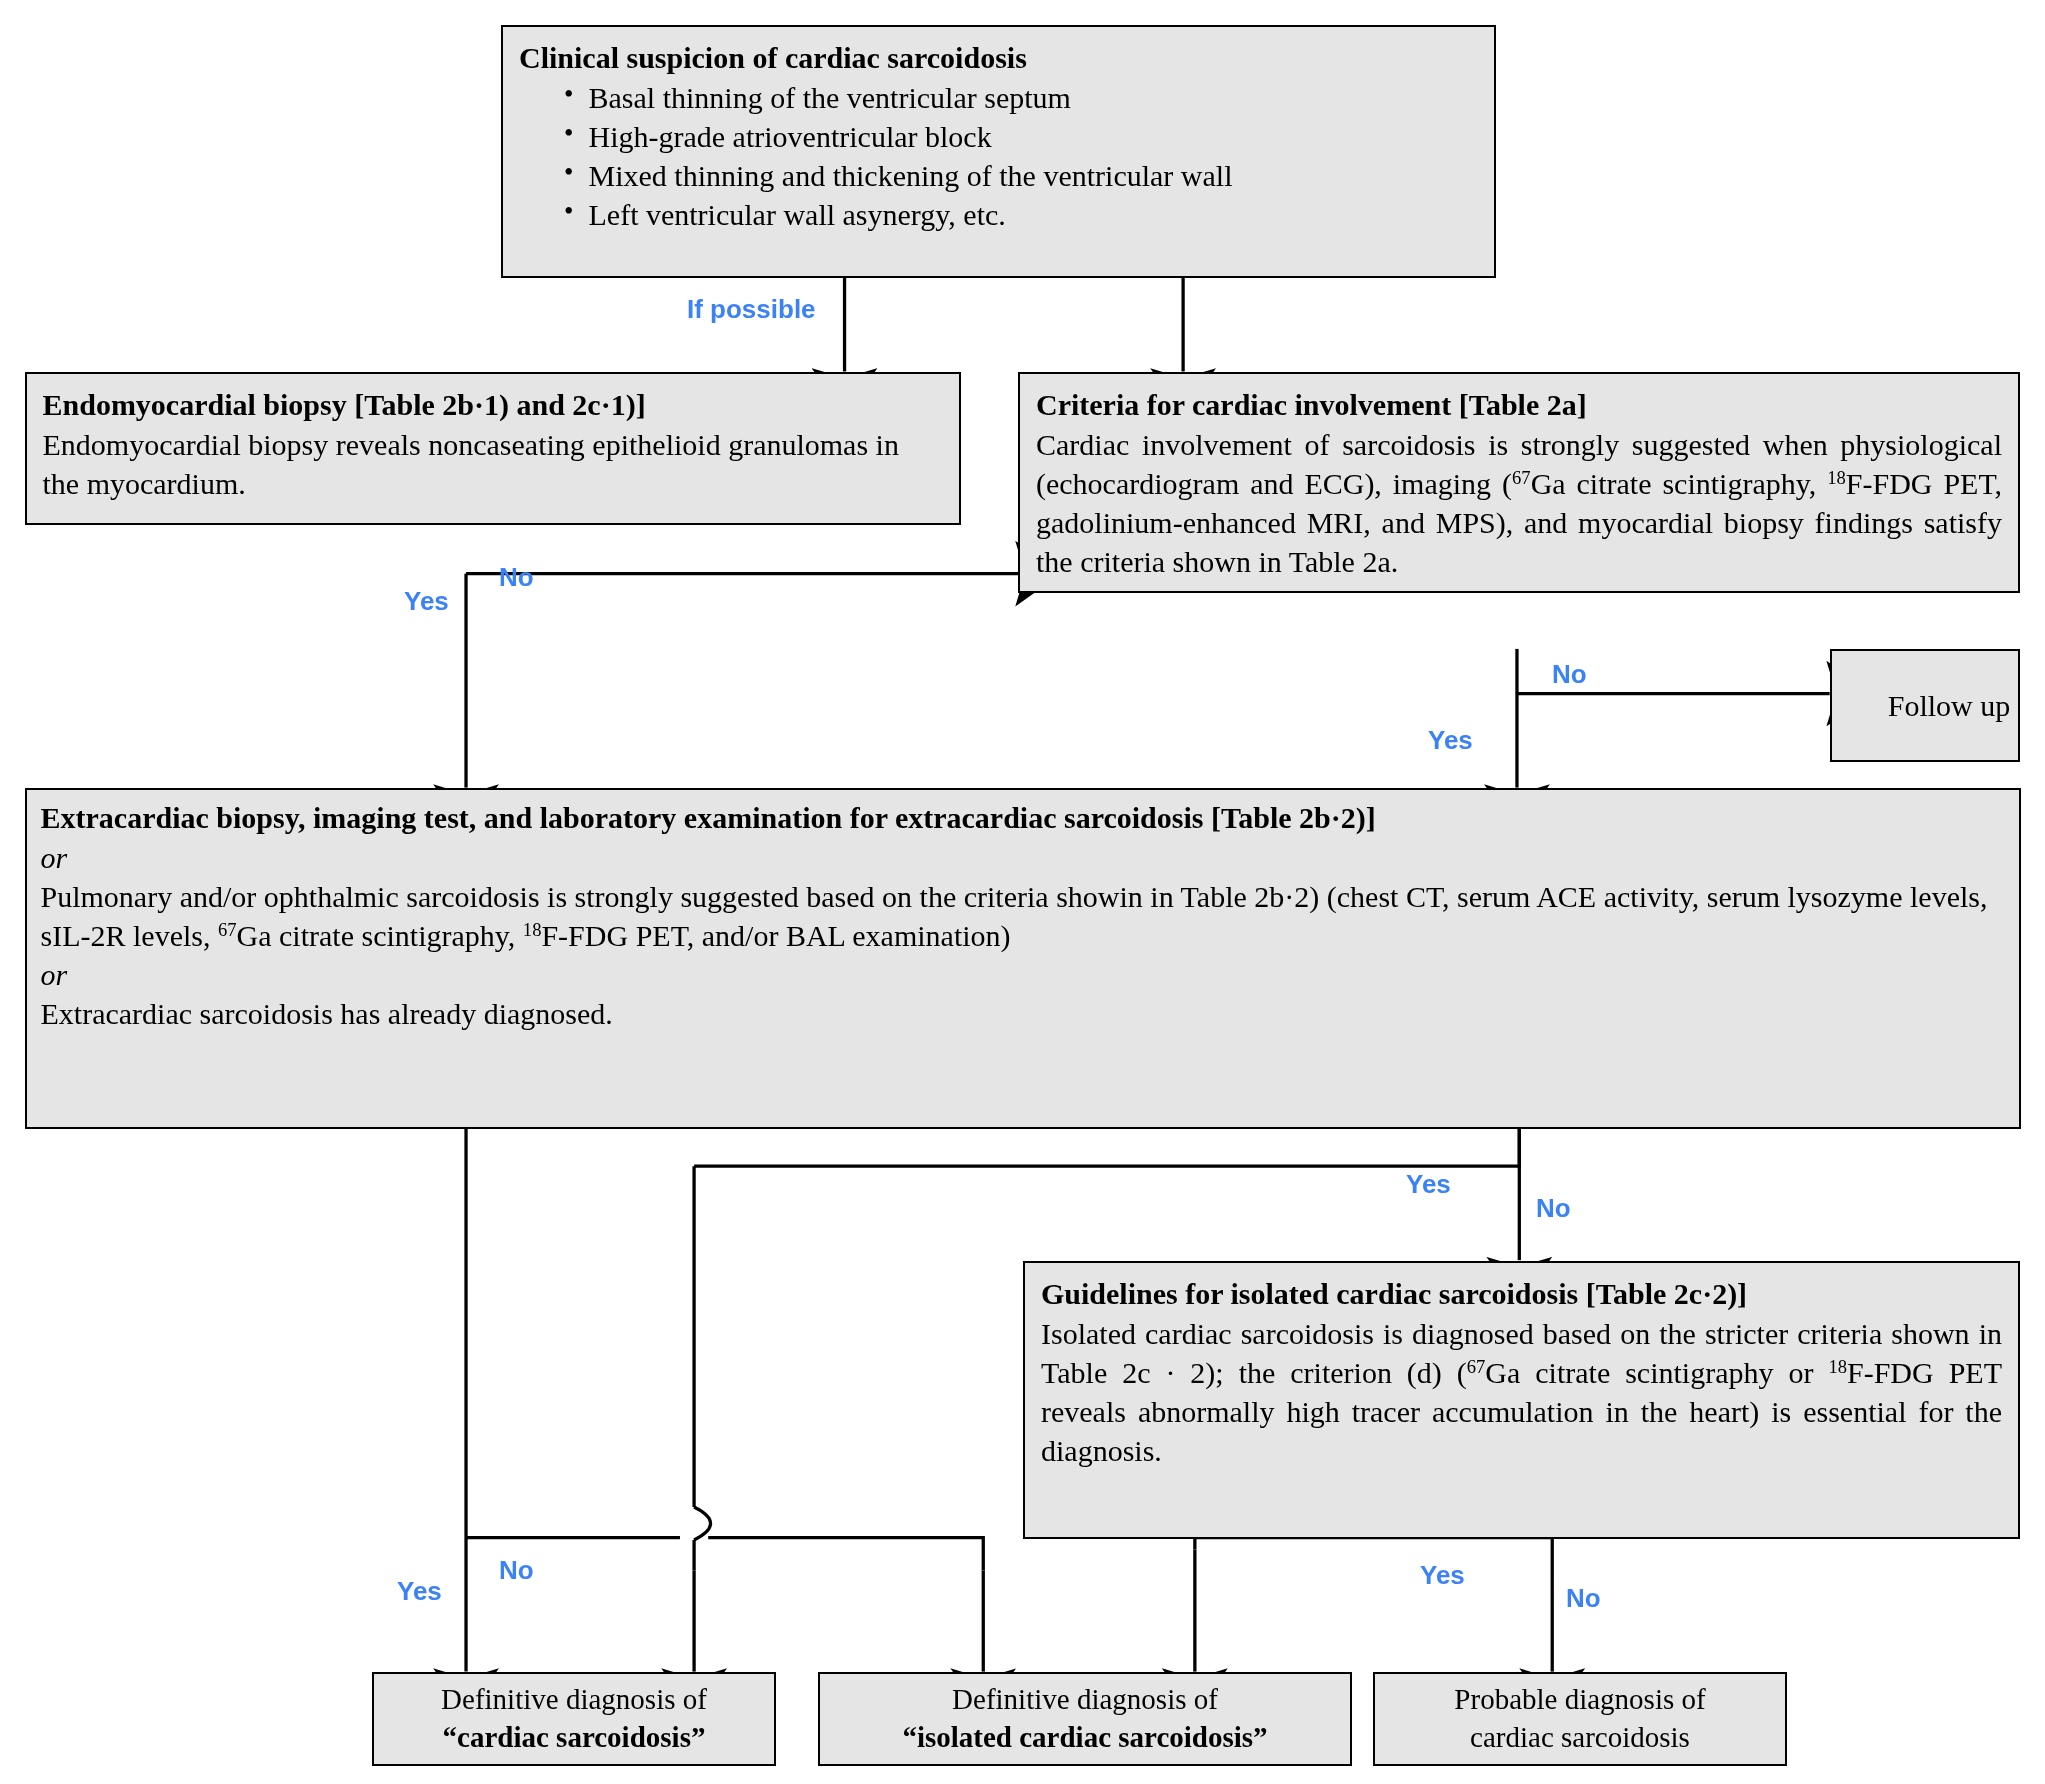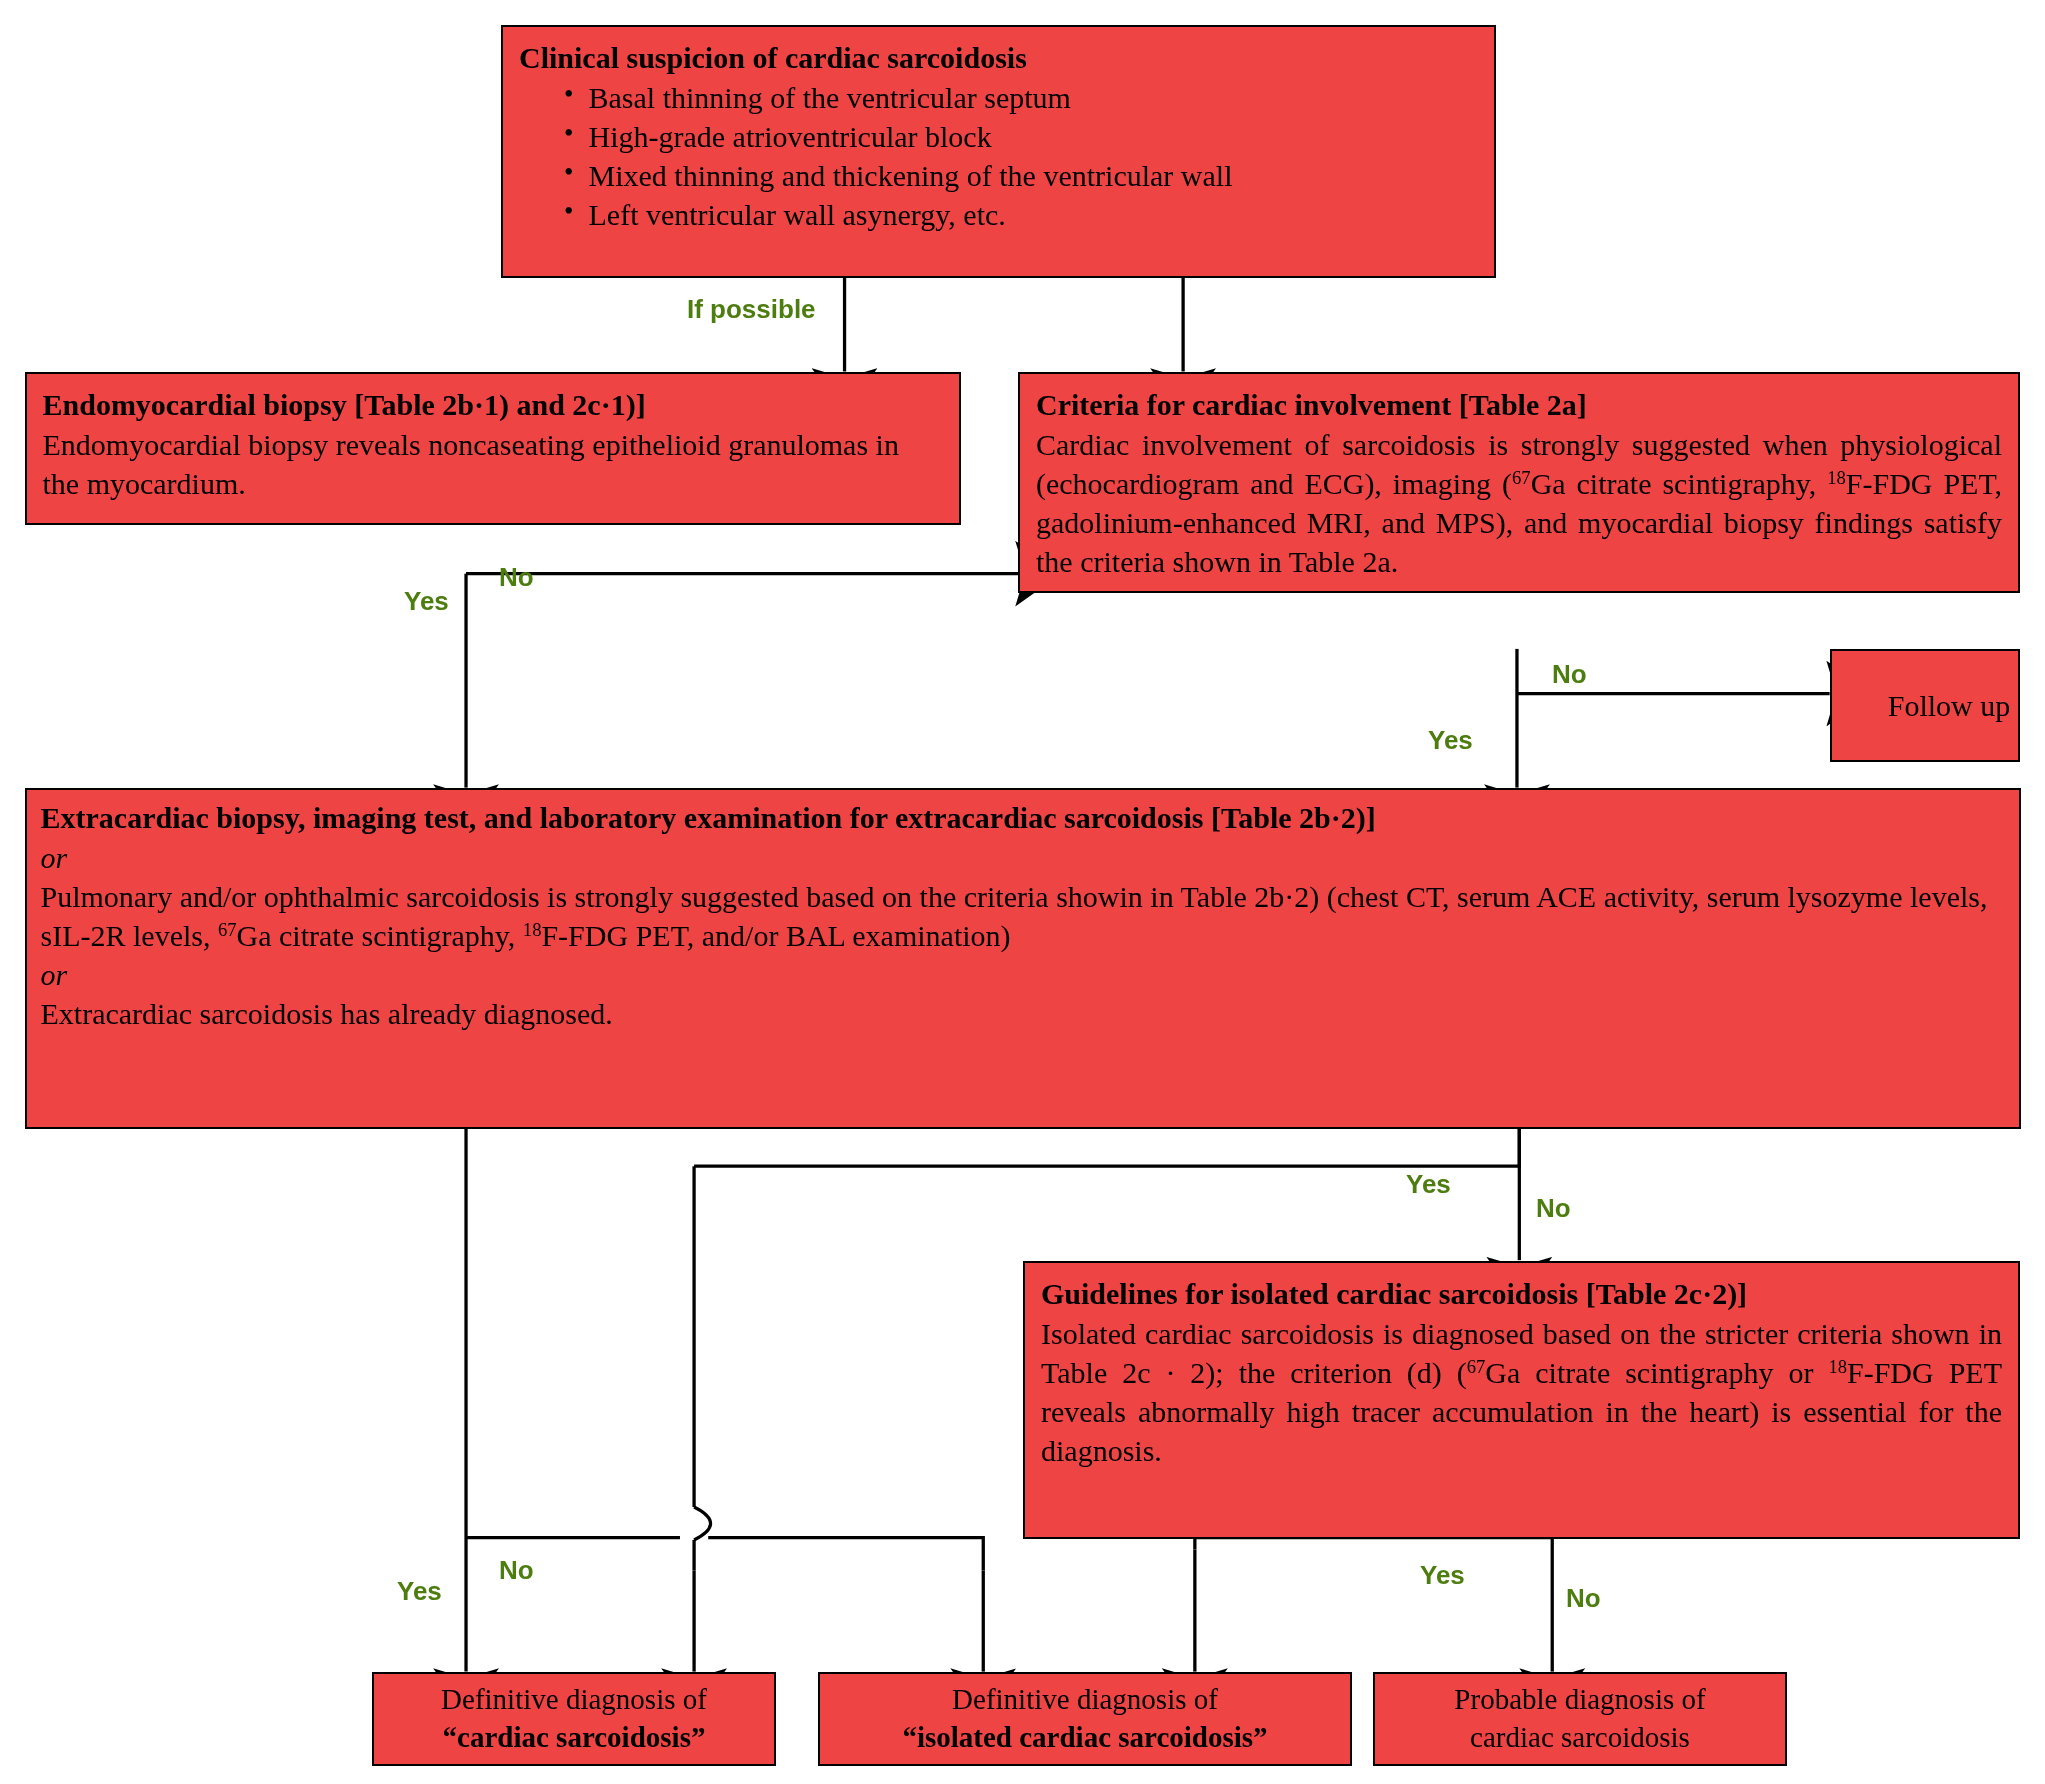--- a/index.html
+++ b/index.html
@@ -1,41 +1,41 @@
 <!DOCTYPE html>
 <html style="font-size:7.5px"><head>
 <meta charset="utf-8">
 <style>
   html,body{margin:0;padding:0;background:#ffffff;}
   body{font-family:"Liberation Serif", serif;}
   #page{position:relative;width:2046px;height:1784px;background:#fff;overflow:hidden;}
   svg.edges{position:absolute;left:0;top:0;width:2046px;height:1784px;pointer-events:none;}
 
-  .node{position:absolute;box-sizing:border-box;border:2.4px solid #000;background:#ef4444;}
+  .node{position:absolute;box-sizing:border-box;border:2.4px solid #000;background:#e5e5e5;}
   .node .inner{padding:12.2px 16px 12.2px 16px;}
   .ttl{font-weight:bold;font-size:30px;line-height:1.24;color:#000;margin:0 0 1.9px 0;}
   .bod{font-size:30px;line-height:1.30;color:#000;margin:0;text-align:justify;text-justify:inter-word;}
   .bod.nojust{text-align:left;}
   .or{font-style:italic;font-size:30px;line-height:1.30;margin:0;}
   sup.iso{font-size:0.62em;vertical-align:0.52em;line-height:0;}
 
   ul.bullets{margin:1.9px 0 0 0;padding:0 0 0 45px;list-style:none;}
   ul.bullets li{font-size:30px;line-height:1.30;color:#000;position:relative;padding-left:24.5px;}
   ul.bullets li:before{content:"\2022";position:absolute;left:0;top:-0.9px;font-size:27px;}
 
   .simple{display:flex;align-items:center;justify-content:center;text-align:center;}
   .simple .txt{font-size:30px;line-height:1.24;}
 
   .res{display:flex;align-items:center;justify-content:center;text-align:center;}
   .res .l1{font-size:29px;line-height:1.30;display:block;}
   .res .l2{font-size:29px;line-height:1.30;display:block;font-weight:bold;}
   .res .l2.plain{font-weight:normal;}
 
   .elabel{position:absolute;font-family:"Liberation Sans",sans-serif;font-weight:bold;
-          font-size:26px;color:#4d7c0f;white-space:nowrap;line-height:1;text-align:center;}
+          font-size:26px;color:#3b82f6;white-space:nowrap;line-height:1;text-align:center;}
 </style>
 </head>
 <body>
 
 <div id="page">
 
   <svg class="edges" viewBox="0 0 4349 3794">
     <defs>
       <marker id="ah" markerWidth="16" markerHeight="20" refX="1" refY="10" orient="auto" markerUnits="strokeWidth">
         <path d="M0,0 L14,10 L0,20 L3,10 z" fill="#000"></path>

